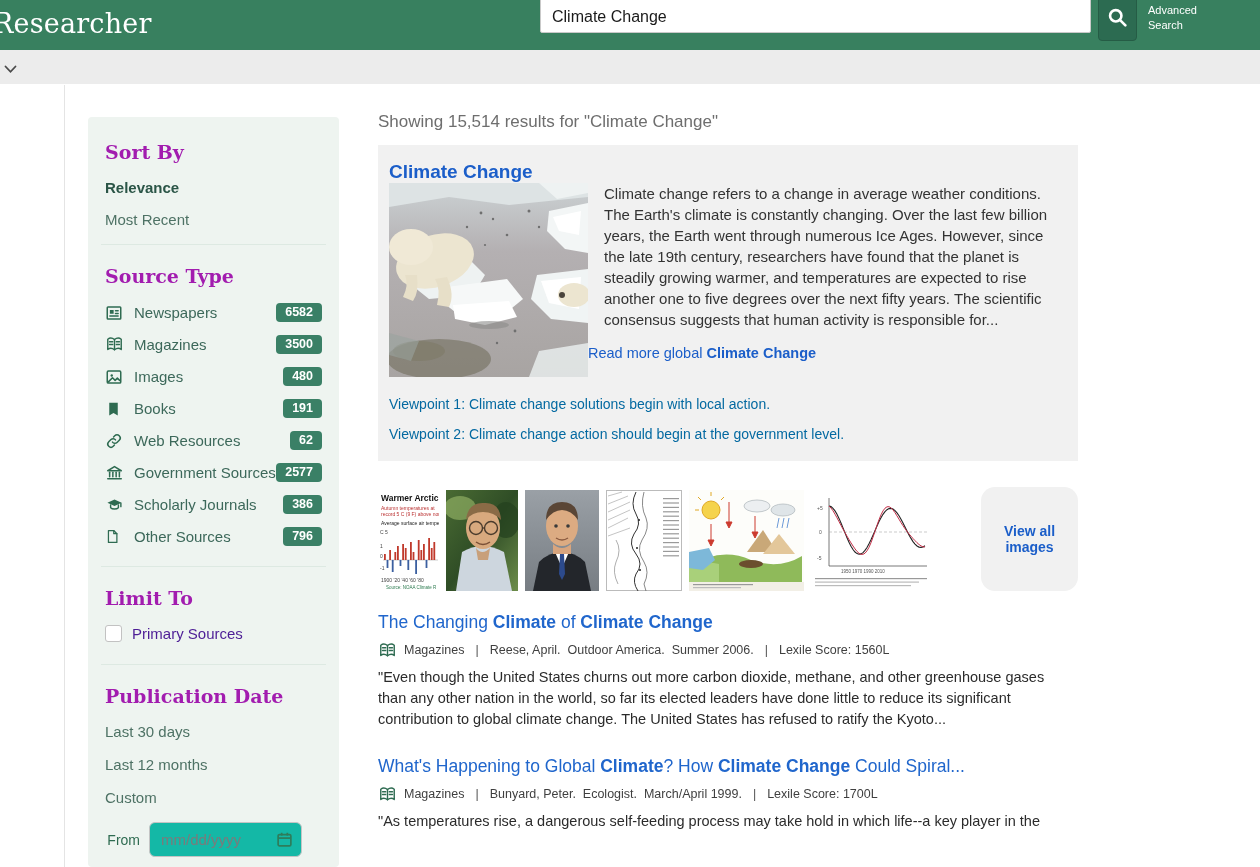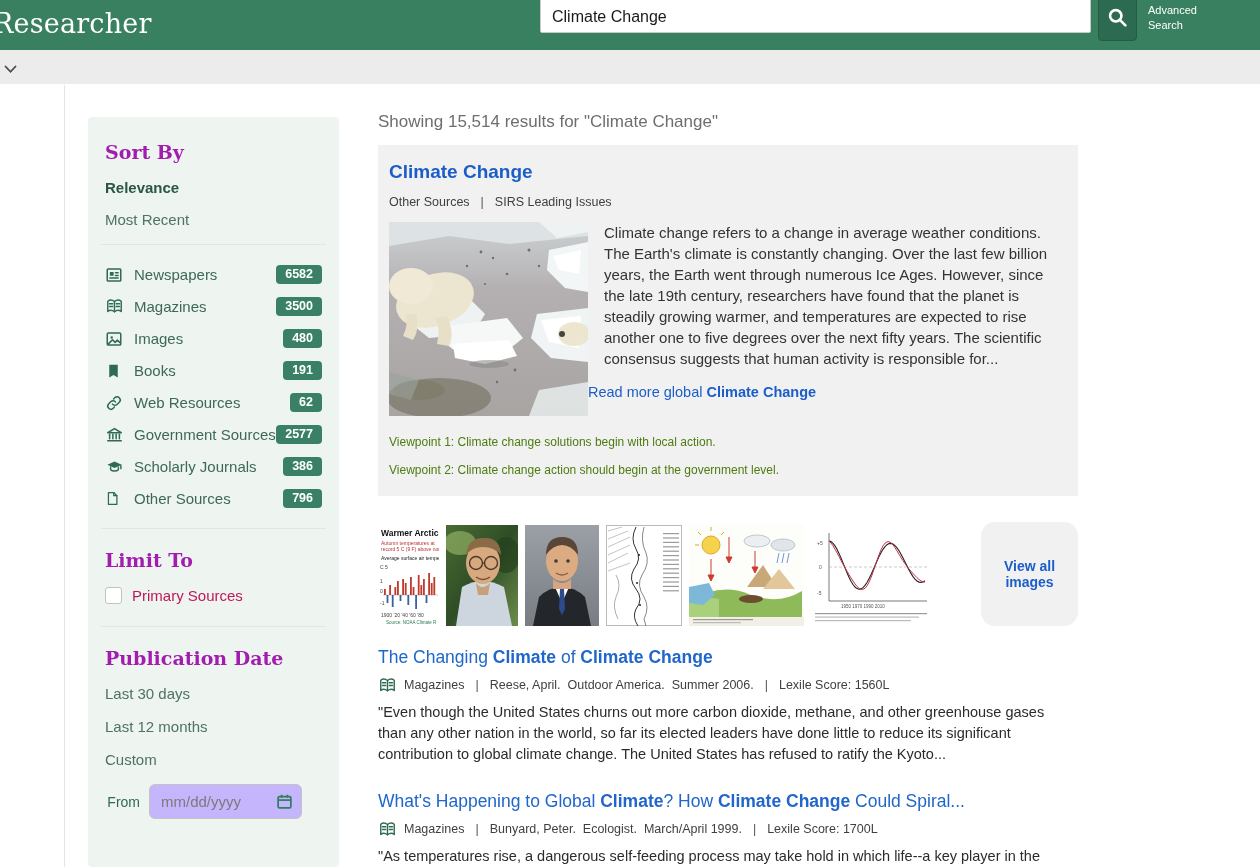--- a/index.html
+++ b/index.html
@@ -34,43 +34,43 @@
   .sort-opt.active { font-weight:700; color:#2b5547; }
   .sb-div { height:1px; background:#dde9e2; margin:16px -4px 20px; }
   .src-row { display:flex; align-items:center; margin-bottom:13px; cursor:pointer; }
   .src-row .ic { width:20px; height:18px; color:#2e6b51; margin-right:9px; flex:none; }
   .src-row .lbl { font-size:15px; color:#3c685a; }
   .badge { margin-left:auto; background:#3a8066; color:#fff; font-weight:700; font-size:12.5px;
           padding:2px 9px 3px; border-radius:4px; }
   .cb-row { display:flex; align-items:center; cursor:pointer; }
   .cb { width:17px; height:17px; background:#fff; border:1px solid #c2c2c2; border-radius:3px;
           margin-right:10px; }
-  .cb-lbl { font-size:15px; color:#be185d; }
+  .cb-lbl { font-size:15px; color:#4c1d95; }
   .pub-opt { font-size:15px; color:#4e7265; margin-bottom:16px; cursor:pointer; }
   .date-row { display:flex; align-items:center; margin:14px 0 0; }
   .date-lbl { width:44px; text-align:right; color:#2e6b51; font-size:14px; padding-right:9px; }
   .date-wrap { position:relative; }
-  .date-input { width:153px; height:35px; border:1px solid #c4c4c4; border-radius:6px; background:#c4b5fd;
+  .date-input { width:153px; height:35px; border:1px solid #c4c4c4; border-radius:6px; background:#14b8a6;
           font-size:15px; color:#444; padding:0 30px 0 11px; font-family:"Liberation Sans",sans-serif; outline:none; }
   .date-input::placeholder { color:#7b7b7b; }
   .cal-ic { position:absolute; right:9px; top:9px; color:#2e7d5b; pointer-events:none; }
 
   
   .main { position:absolute; left:378px; top:112px; width:700px; }
   .summary { font-size:17px; color:#6e6e6e; }
   .card { margin-top:13px; background:#f1f1f1; padding:11px 11px 19px; }
   .card-title { color:#1b5ec9; font-weight:700; font-size:19px; margin-top:5px; cursor:pointer; }
   .card-meta { margin-top:12px; font-size:12.5px; color:#3f3f3f; }
   .meta-sep { color:#555; margin:0 11px; }
-  .card-body { display:flex; margin-top:13px; }
+  .card-body { display:flex; }
   .bear-img { width:199px; height:194px; flex:none; }
   .card-desc { margin-left:16px; width:464px; font-size:15px; line-height:21px; color:#333; }
   .read-more { margin-top:15px; color:#1b5ec9; font-size:14.5px; cursor:pointer; }
   .read-more b { font-weight:700; }
-  .viewpoint { color:#4d7c0f; font-size:12px; cursor:pointer; }
+  .viewpoint { color:#0369a1; font-size:14px; cursor:pointer; }
   .vp1 { margin-top:19px; } .vp2 { margin-top:14px; }
 
   
   .strip { margin-top:26px; display:flex; align-items:flex-end;gap:38px; }
   .thumb { height:101px; margin-right:7px; flex:none; cursor:pointer; background:#fff; }
   .thumb svg { display:block; }
   .view-all { width:139px; height:104px; margin-left:1px; background:#f1f1f1; display:flex;
           align-items:center; justify-content:center; text-align:center; color:#1b5ec9;
           font-weight:700; font-size:14px; line-height:1.15; cursor:pointer;border-radius:14px; }
 
@@ -109,20 +109,21 @@
   </span>
 </div>
 <div class="vline"></div>
 
 <div class="sidebar">
   <div class="sb-h">Sort By</div>
   <div class="sort-opt active">Relevance</div>
   <div class="sort-opt">Most Recent</div>
   <div class="sb-div"></div>
 
+  <div class="sb-h">Source Type</div>
   <div id="source-list">
       <div class="src-row">
         <span class="ic"><svg width="18" height="18" viewBox="0 0 24 24" fill="none" stroke="currentColor" stroke-width="2" stroke-linejoin="round" stroke-linecap="round">
             <rect x="3" y="4" width="18" height="16" rx="1"></rect>
             <rect x="6.5" y="8" width="5" height="5" fill="currentColor" stroke="none"></rect>
             <line x1="14" y1="9" x2="17.5" y2="9"></line>
             <line x1="14" y1="12.5" x2="17.5" y2="12.5"></line>
             <line x1="6.5" y1="16" x2="17.5" y2="16"></line>
           </svg></span>
         <span class="lbl">Newspapers</span>
@@ -225,23 +226,20 @@
     </div>
   </div>
 
 </div>
 
 <div class="main">
   <div class="summary">Showing 15,514 results for "Climate Change"</div>
 
   <div class="card">
     <div class="card-title">Climate Change</div>
-    <div class="card-meta">
-      <span>Other Sources</span><span class="meta-sep">|</span><span>SIRS Leading Issues</span>
-    </div>
     <div class="card-body">
       <div class="bear-img" id="bear-img">
 <svg width="199" height="194" viewBox="0 0 199 194">
   <defs>
               <linearGradient id="wtr" x1="0" y1="0" x2="0" y2="1">
     <stop offset="0" stop-color="#ccd2d4"></stop>
                 <stop offset="0.35" stop-color="#b4b0b2"></stop>
     <stop offset="1" stop-color="#a8a4a2"></stop>
               </linearGradient>
             </defs>

